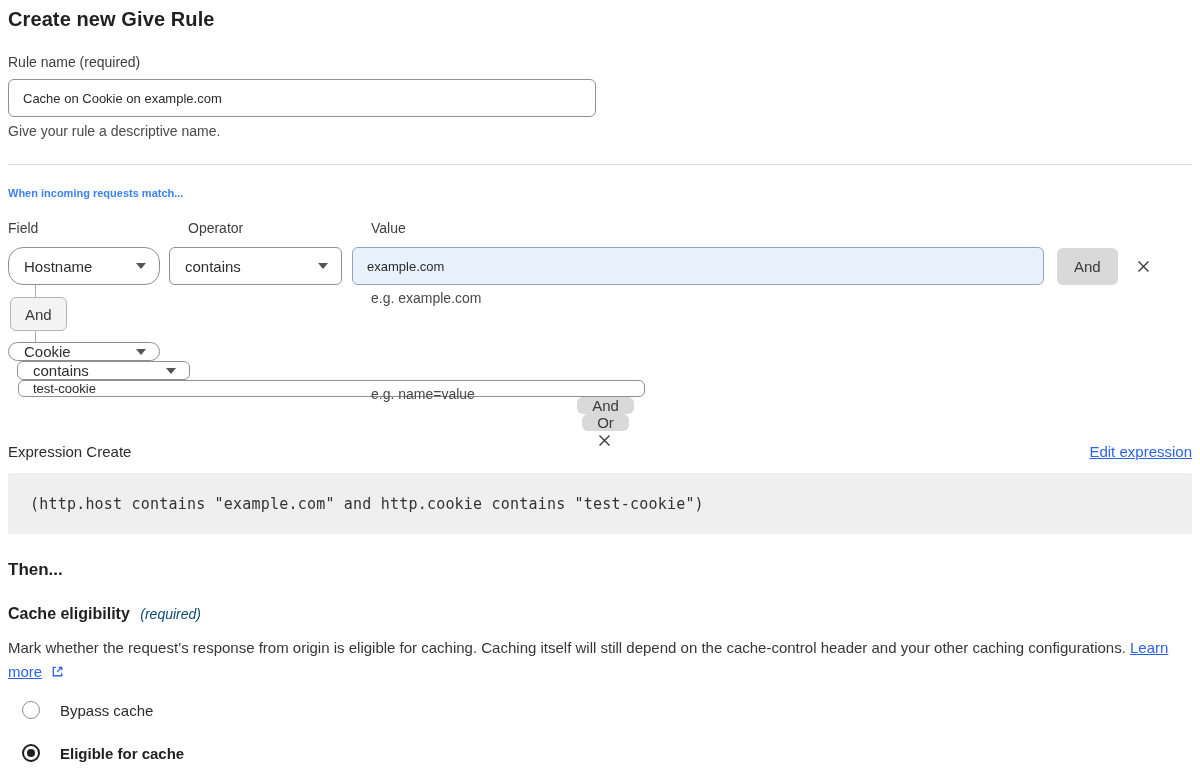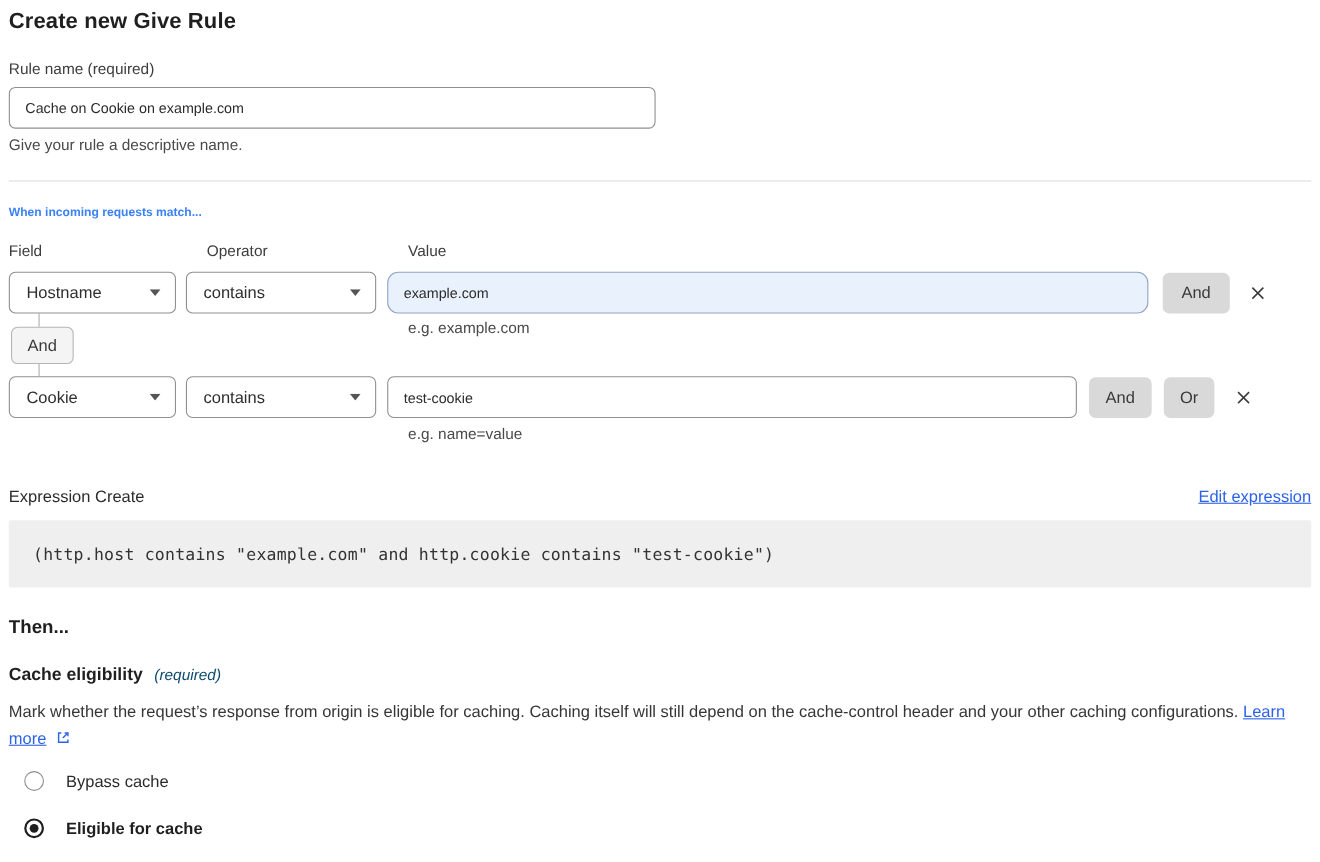--- a/index.html
+++ b/index.html
@@ -55,24 +55,24 @@
   .col-value    { margin-left: 10px; }
 
   .cond-row { display: flex; align-items: stretch; margin-top: 11px; height: 38px; }
   .select {
     display: flex; align-items: center; justify-content: space-between;
     height: 38px; padding: 0 13px 0 15px;
     border: 1px solid #8f8f8f; border-radius: 6px;
     background: #ffffff; font-size: 15px; color: #2e2e2e;
     cursor: pointer;
   }
-  .field-select    { width: 152px; }
+  .field-select    { width: 152px; border-radius: 15px; }
   .operator-select { width: 173px; margin-left: 9px; }
   .value-input     { margin-left: 10px; }
-  .value-wide      { width: 692px; border-radius: 10px; }
+  .value-wide      { width: 692px; }
   .value-narrow    { width: 627px; }
   .value-highlight { background: #e9f1fc; border-color: #92a4c4; }
 
   .gray-btn {
     margin-left: 13px; align-self: center;
     height: 37px; padding: 0 17px;
     background: #d9d9d9; border: none; border-radius: 6px;
     font-family: "Liberation Sans", "DejaVu Sans", sans-serif;
     font-size: 15px; color: #3a3a3a;
     cursor: pointer;
@@ -187,21 +187,21 @@
     </button>
   </div>
 
   <div class="between-row">
     <div class="vline top"></div>
     <button class="and-chip">And</button>
     <div class="vline bottom"></div>
     <div class="helper hint-abs">e.g. example.com</div>
   </div>
 
-  <div class="cond-row" style="margin-top:0;">
+  <div class="cond-row" style="margin-top:0;flex-direction:column;">
     <div class="select field-select">
       <span>Cookie</span>
       <svg class="caret" width="10" height="6" viewBox="0 0 10 6">
           <path d="M0 0 L10 0 L5 6 Z" fill="#555555"></path>
         </svg>
     </div>
     <div class="select operator-select">
       <span>contains</span>
       <svg class="caret" width="10" height="6" viewBox="0 0 10 6">
           <path d="M0 0 L10 0 L5 6 Z" fill="#555555"></path>

